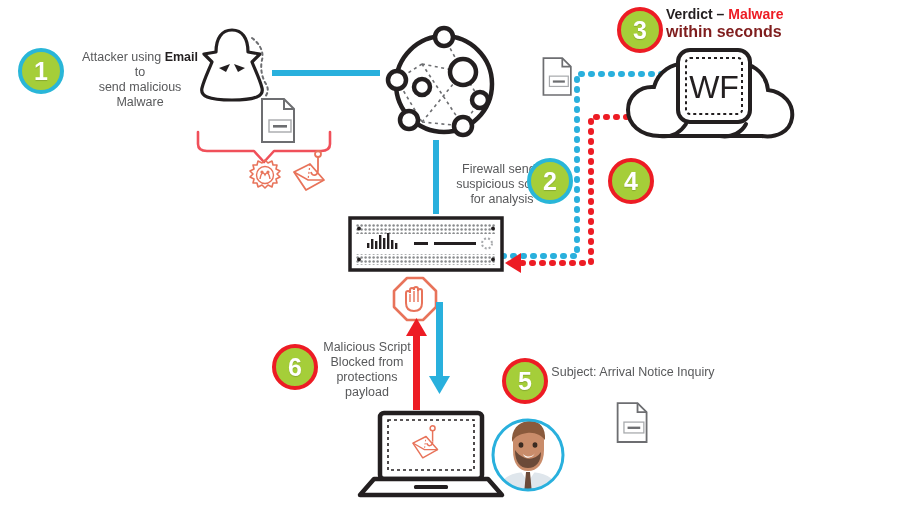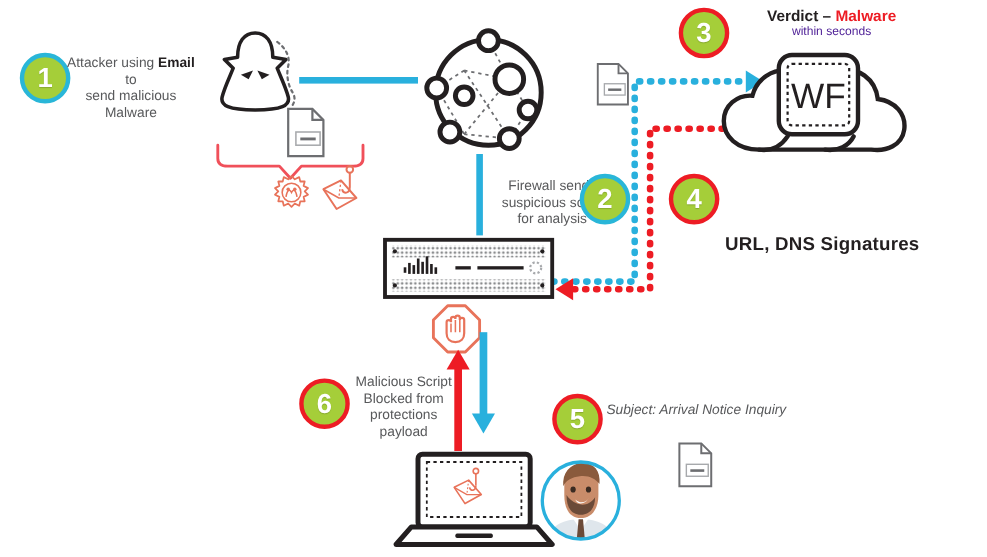--- a/index.html
+++ b/index.html
@@ -13,36 +13,36 @@
          display:flex;align-items:center;justify-content:center;
          font-size:25px;font-weight:bold;color:#ffffff;
          background:#a5ce39;box-sizing:border-box;
          text-shadow:0 1px 1px rgba(0,0,0,.18);}
   .badge.cyan{border:4px solid #29b6d8;}
   .badge.red{border:4px solid #ed1c24;}
 
   
   .cap{font-size:12.5px;line-height:15px;text-align:center;color:#58595b;}
   .cap b{color:#231f20;}
-  .cap .it{font-style:italic;}
+  .cap .it{}
   .bigcap{font-size:17px;font-weight:bold;color:#231f20;text-align:center;
           letter-spacing:.2px;}
 
   
   .cbar{background:#29b0dd;}
   svg{overflow:visible;display:block;}
 </style>
 </head>
 <body>
 
 <div class="stage">
 
   <div class="abs badge cyan" style="left:18px;top:48px;">1</div>
 
-  <div class="abs cap" style="left:55px;top:50px;width:128px;">
+  <div class="abs cap" style="left:76px;top:50px;width:128px;">
     <div>Attacker using <b>Email</b> to</div>
     <div>send malicious</div>
     <div>Malware</div>
   </div>
 
   <div class="abs" style="left:186px;top:24px;">
     <svg width="92" height="82" viewBox="0 0 92 82">
       <path d="M30 28 C30 14 36 6 46 6 C56 6 62 14 62 28 L74 30 L66 38
                C70 48 74 56 76 64 C78 72 70 76 46 76 C22 76 14 72 16 64
                C18 56 22 48 26 38 L18 30 Z" fill="#ffffff" stroke="#231f20" stroke-width="3.2" stroke-linejoin="round"></path>
@@ -140,43 +140,42 @@
       <path d="M8 196 H82 V14 H185" fill="none" stroke="#29b0dd" stroke-width="6" stroke-dasharray="1,9" stroke-linecap="round"></path>
       <path d="M183 4 L199 14 L183 24 Z" fill="#29b0dd"></path>
 
       <path d="M172 57 H96 V203 H24" fill="none" stroke="#ed1c24" stroke-width="6" stroke-dasharray="1,9" stroke-linecap="round"></path>
       <path d="M26 193 L10 203 L26 213 Z" fill="#ed1c24"></path>
     </svg>
   </div>
 
   <div class="abs badge red" style="left:617px;top:7px;">3</div>
 
-  <div class="abs" style="left:666px;top:6px;width:180px;text-align:center;">
+  <div class="abs" style="left:666px;top:6px;width:180px;text-align:left;">
     <div style="font-size:14px;font-weight:bold;color:#231f20;">
       <span>Verdict</span><span> – </span><span style="color:#ed1c24;">Malware</span>
     </div>
-    <div style="font-size:11px;color:#4c1d95;margin-top:1px;">within seconds</div>
-  </div>
-
-  <div class="abs" style="left:650px;top:48px;text-align:right;">
+    <div style="font-size:16px;color:#7f1d1d;margin-top:1px;font-weight:bold;">within seconds</div>
+  </div>
+
+  <div class="abs" style="left:620px;top:48px;text-align:right;">
     <svg width="180" height="95" viewBox="0 0 180 95">
       <path d="M40 88 C20 88 8 76 8 62 C8 48 20 38 34 39 C38 24 52 14 68 16
                C80 4 100 4 112 16 C130 12 146 24 148 42 C164 44 174 56 172 70
                C170 84 156 90 142 88 Z" fill="#ffffff" stroke="#231f20" stroke-width="4"></path>
       <path d="M40 88 C54 90 62 82 66 76 M100 88 C112 90 122 84 126 76" fill="none" stroke="#231f20" stroke-width="4" stroke-linecap="round"></path>
       <rect x="58" y="2" width="72" height="72" rx="12" fill="#ffffff" stroke="#231f20" stroke-width="4"></rect>
       <rect x="66" y="10" width="56" height="56" rx="4" fill="none" stroke="#231f20" stroke-width="2" stroke-dasharray="3,3"></rect>
       <text x="94" y="50" text-anchor="middle" font-family="Liberation Sans, sans-serif" font-size="32" fill="#231f20">WF</text>
     </svg>
   </div>
 
   <div class="abs badge red" style="left:608px;top:158px;">4</div>
 
 
-  <div class="abs bigcap" style="left:640px;top:212px;width:215px;">URL, DNS Signatures</div>
 
   <div class="abs" style="left:348px;top:216px;">
     <svg width="156" height="56" viewBox="0 0 156 56">
       <defs>
         <pattern id="vent" width="4" height="4" patternUnits="userSpaceOnUse">
           <circle cx="1.6" cy="1.6" r="1.25" fill="#8a8c8e"></circle>
         </pattern>
       </defs>
       <rect x="2" y="2" width="152" height="52" fill="#ffffff" stroke="#231f20" stroke-width="3.5"></rect>
       <rect x="8" y="7" width="140" height="11" fill="url(#vent)"></rect>

